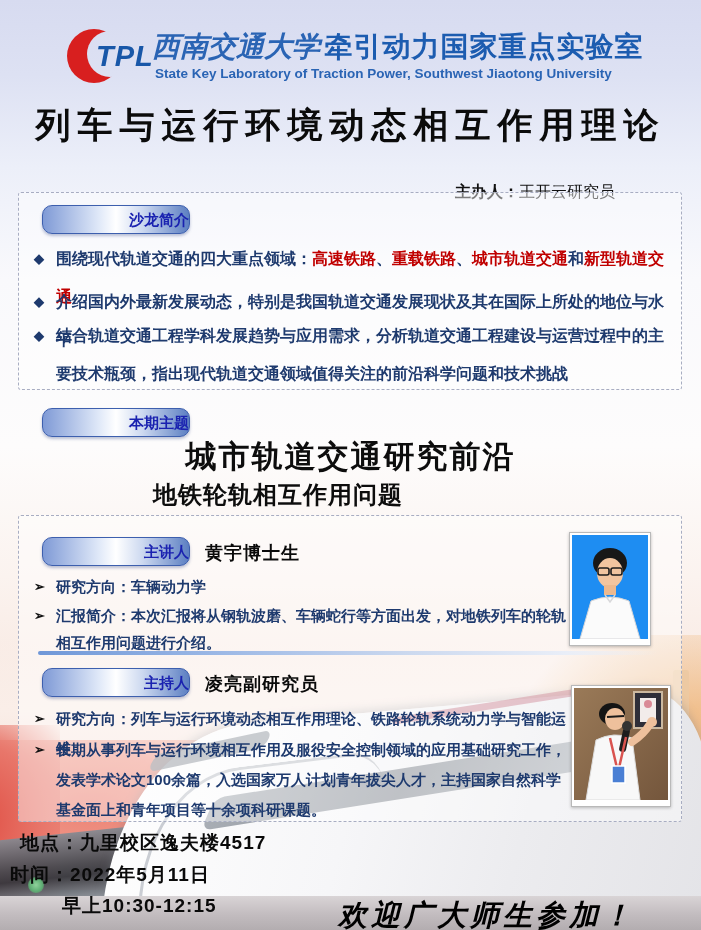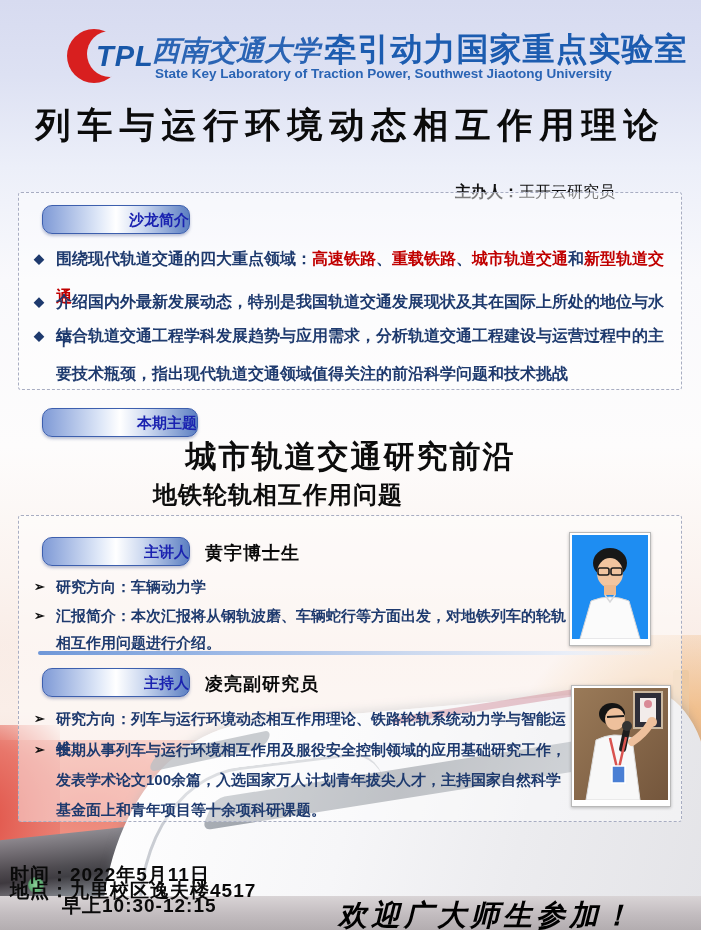--- a/index.html
+++ b/index.html
@@ -37,21 +37,21 @@
   .scene .win-band2{position:absolute;left:150px;top:128px;width:120px;height:16px;
     transform:rotate(-12deg) skewX(-35deg);border-radius:8px;background:#868c95;opacity:.8;}
   .scene .red-stripe{position:absolute;right:120px;top:88px;width:190px;height:7px;
     transform:rotate(-9deg);background:#b4485e;opacity:.55;border-radius:4px;}
   
   .logo{position:absolute;left:66px;top:26px;width:120px;height:62px;}
   .logo .tpl{position:absolute;left:30px;top:14px;font-size:29px;font-weight:800;font-style:italic;
     color:#1857a8;letter-spacing:1px;}
   .uni-row{position:absolute;left:152px;top:28px;white-space:nowrap;}
   .uni-script{font-family:"DejaVu Serif",serif;font-style:italic;font-weight:bold;font-size:28px;color:#2a64b4;}
-  .lab-name{font-size:32px;font-weight:bold;color:#1c5cb0;letter-spacing:1px;}
+  .lab-name{font-size:28px;font-weight:bold;color:#1c5cb0;letter-spacing:1px;}
   .lab-en{position:absolute;left:155px;top:66px;font-size:13.5px;font-weight:bold;color:#2a64b4;}
   .main-title{position:absolute;left:0;top:102px;width:701px;text-align:center;
     font-family:"DejaVu Serif",serif;font-size:35px;font-weight:bold;color:#0b0b0b;letter-spacing:7px;}
   .organizer{position:absolute;left:455px;top:160px;font-size:16px;color:#111;margin-top:22px;}
   .organizer .lbl{font-weight:bold;}
   
   .dashed-box{position:absolute;border:1.5px dashed #a8adc2;border-radius:3px;background:rgba(255,255,255,.45);}
   .box1{left:18px;top:192px;width:662px;height:196px;}
   .box2{left:18px;top:515px;width:662px;height:305px;}
   
@@ -75,21 +75,21 @@
   .topic-sub{position:absolute;left:0;top:479px;width:556px;text-align:center;
     font-size:24px;font-weight:bold;color:#0d0d0d;letter-spacing:1px;}
   .person-name{position:absolute;font-size:18px;font-weight:bold;color:#0a0a0a;letter-spacing:1px;}
   .divider{position:absolute;left:38px;top:651px;width:620px;height:4px;border-radius:2px;
     background:linear-gradient(90deg,#6f97d8 0%,#9db9e6 30%,#ccd9ef 60%,#e9eef8 85%,rgba(233,238,248,0) 100%);}
   .photo-frame{position:absolute;background:#fff;padding:2px;border:1px solid #b9b9b9;box-shadow:0 1px 3px rgba(0,0,0,.25);}
   .photo-speaker{left:569px;top:532px;}
   .photo-host{left:571px;top:685px;}
   
   .footer-line{position:absolute;font-size:19px;font-weight:bold;color:#0a0a0a;letter-spacing:1px;z-index:5;}
-  .f-loc{left:10px;top:830px;margin-top:48px;}
+  .f-loc{left:20px;top:830px;}
   .f-time{left:10px;top:862px;}
   .f-range{left:62px;top:893px;}
   .welcome{position:absolute;left:338px;top:852px;z-index:5;
     font-family:"DejaVu Serif",serif;font-size:29px;font-weight:bold;font-style:italic;
     color:#000;letter-spacing:4px;margin-top:44px;}
 </style>
 </head>
 <body>
 
 <div class="poster">
@@ -134,21 +134,21 @@
 
   <div class="main-title">列车与运行环境动态相互作用理论</div>
   <div class="organizer">
     <span class="lbl">主办人：</span><span>王开云研究员</span>
   </div>
 
   <div class="dashed-box box1"></div>
   <div class="badge" style="left:42px;top:205px;">沙龙简介</div>
   <div id="intro-bullets"></div>
 
-  <div class="badge" style="left:42px;top:408px;padding-left:8px;">本期主题</div>
+  <div class="badge" style="left:42px;top:408px;">本期主题</div>
   <div class="topic-title">城市轨道交通研究前沿</div>
   <div class="topic-sub">地铁轮轨相互作用问题</div>
 
   <div class="dashed-box box2"></div>
 
   <div class="badge" style="left:42px;top:537px;">主讲人</div>
   <div class="person-name" style="left:205px;top:541px;">黄宇博士生</div>
   <div id="speaker-bullets"></div>
   <div class="photo-frame photo-speaker">
     <svg width="76" height="104" viewBox="0 0 76 104">

